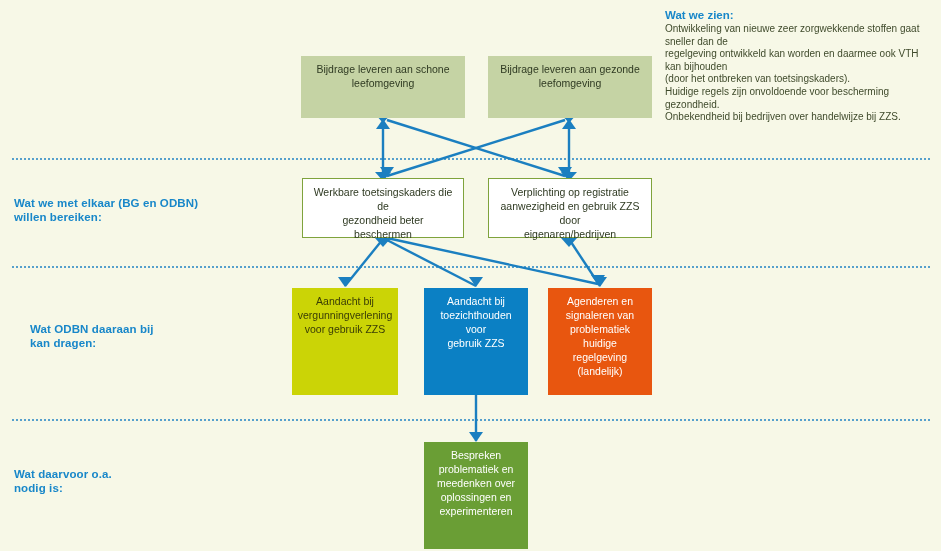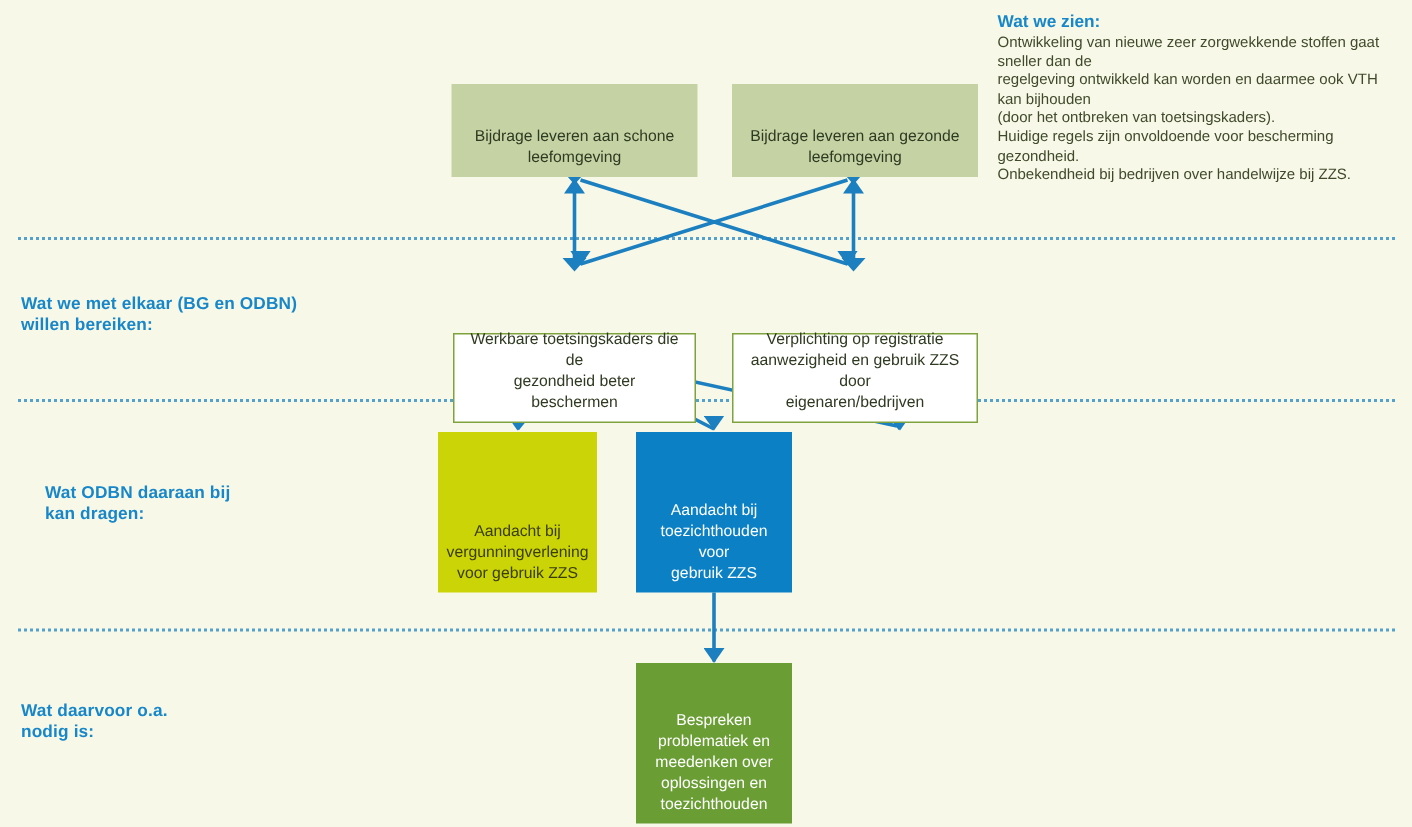--- a/index.html
+++ b/index.html
@@ -37,31 +37,31 @@
     margin:0 0 1px 0;
   }
   .note-body{
     color:#3f4a2b;font-size:10px;line-height:12.6px;white-space:pre-line;
   }
 
   
   .node{
     position:absolute;
     box-sizing:border-box;
-    display:flex;align-items:flex-end;justify-content:center;
+    display:flex;align-items:flex-start;justify-content:center;
     text-align:center;
     padding:6px 10px;
     font-size:10.5px;
     line-height:14px;
     z-index:3;
   }
   .node span{display:block;white-space:pre-line;}
 
   .node.goal{background:#c5d3a4;color:#2f3a22;border:none;}
-  .node.aim{background:#ffffff;color:#2f3a22;border:1.5px solid #7fa33c;margin-top:44px;}
+  .node.aim{background:#ffffff;color:#2f3a22;border:1.5px solid #7fa33c;}
   .node.contrib{color:#ffffff;border:none;}
 
   
   #wires{position:absolute;left:0;top:0;width:941px;height:551px;z-index:2;}
 </style>
 </head>
 <body>
 
 <div id="stage">
 
@@ -142,22 +142,28 @@
   <div class="node contrib" style="left:292px;top:288px;width:106px;height:107px;background:#cbd406;color:#3a3d06;">
     <span>Aandacht bij
 vergunningverlening
 voor gebruik ZZS</span>
   </div>
   <div class="node contrib" style="left:424px;top:288px;width:104px;height:107px;background:#0b80c4;">
     <span>Aandacht bij
 toezichthouden voor
 gebruik ZZS</span>
   </div>
+  <div class="node contrib" style="left:548px;top:288px;width:104px;height:107px;background:#e8560f;">
+    <span>Agenderen en
+signaleren van
+problematiek huidige
+regelgeving (landelijk)</span>
+  </div>
 
   <div class="node contrib" style="left:424px;top:442px;width:104px;height:107px;background:#6a9e35;">
     <span>Bespreken
 problematiek en
 meedenken over
 oplossingen en
-toezichthouden</span>
+experimenteren</span>
   </div>
 
 </div>
 
 </body></html>

